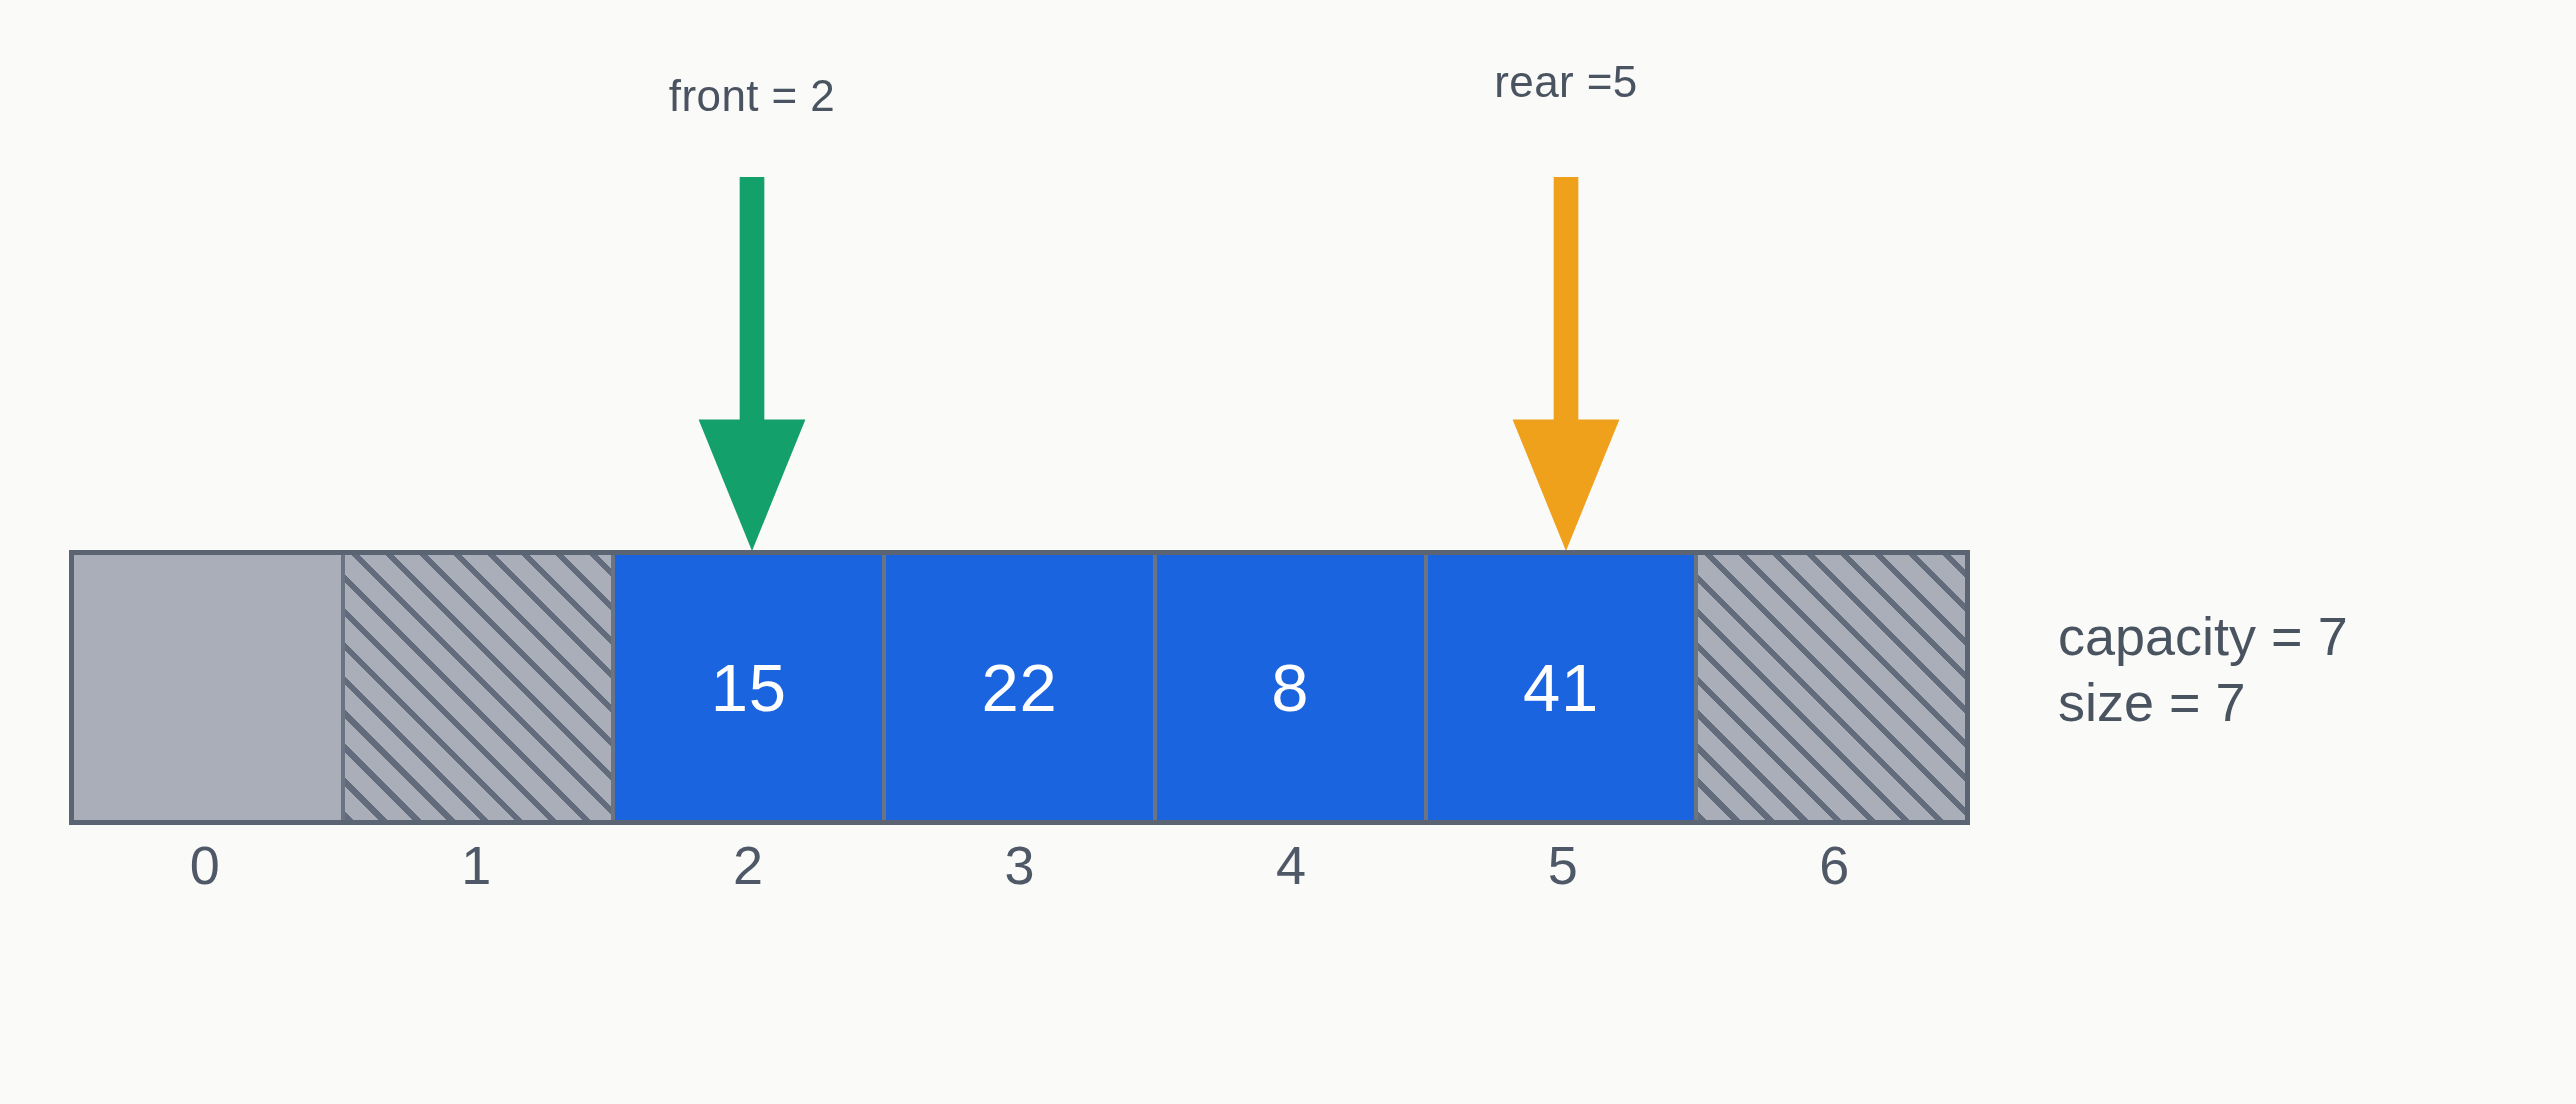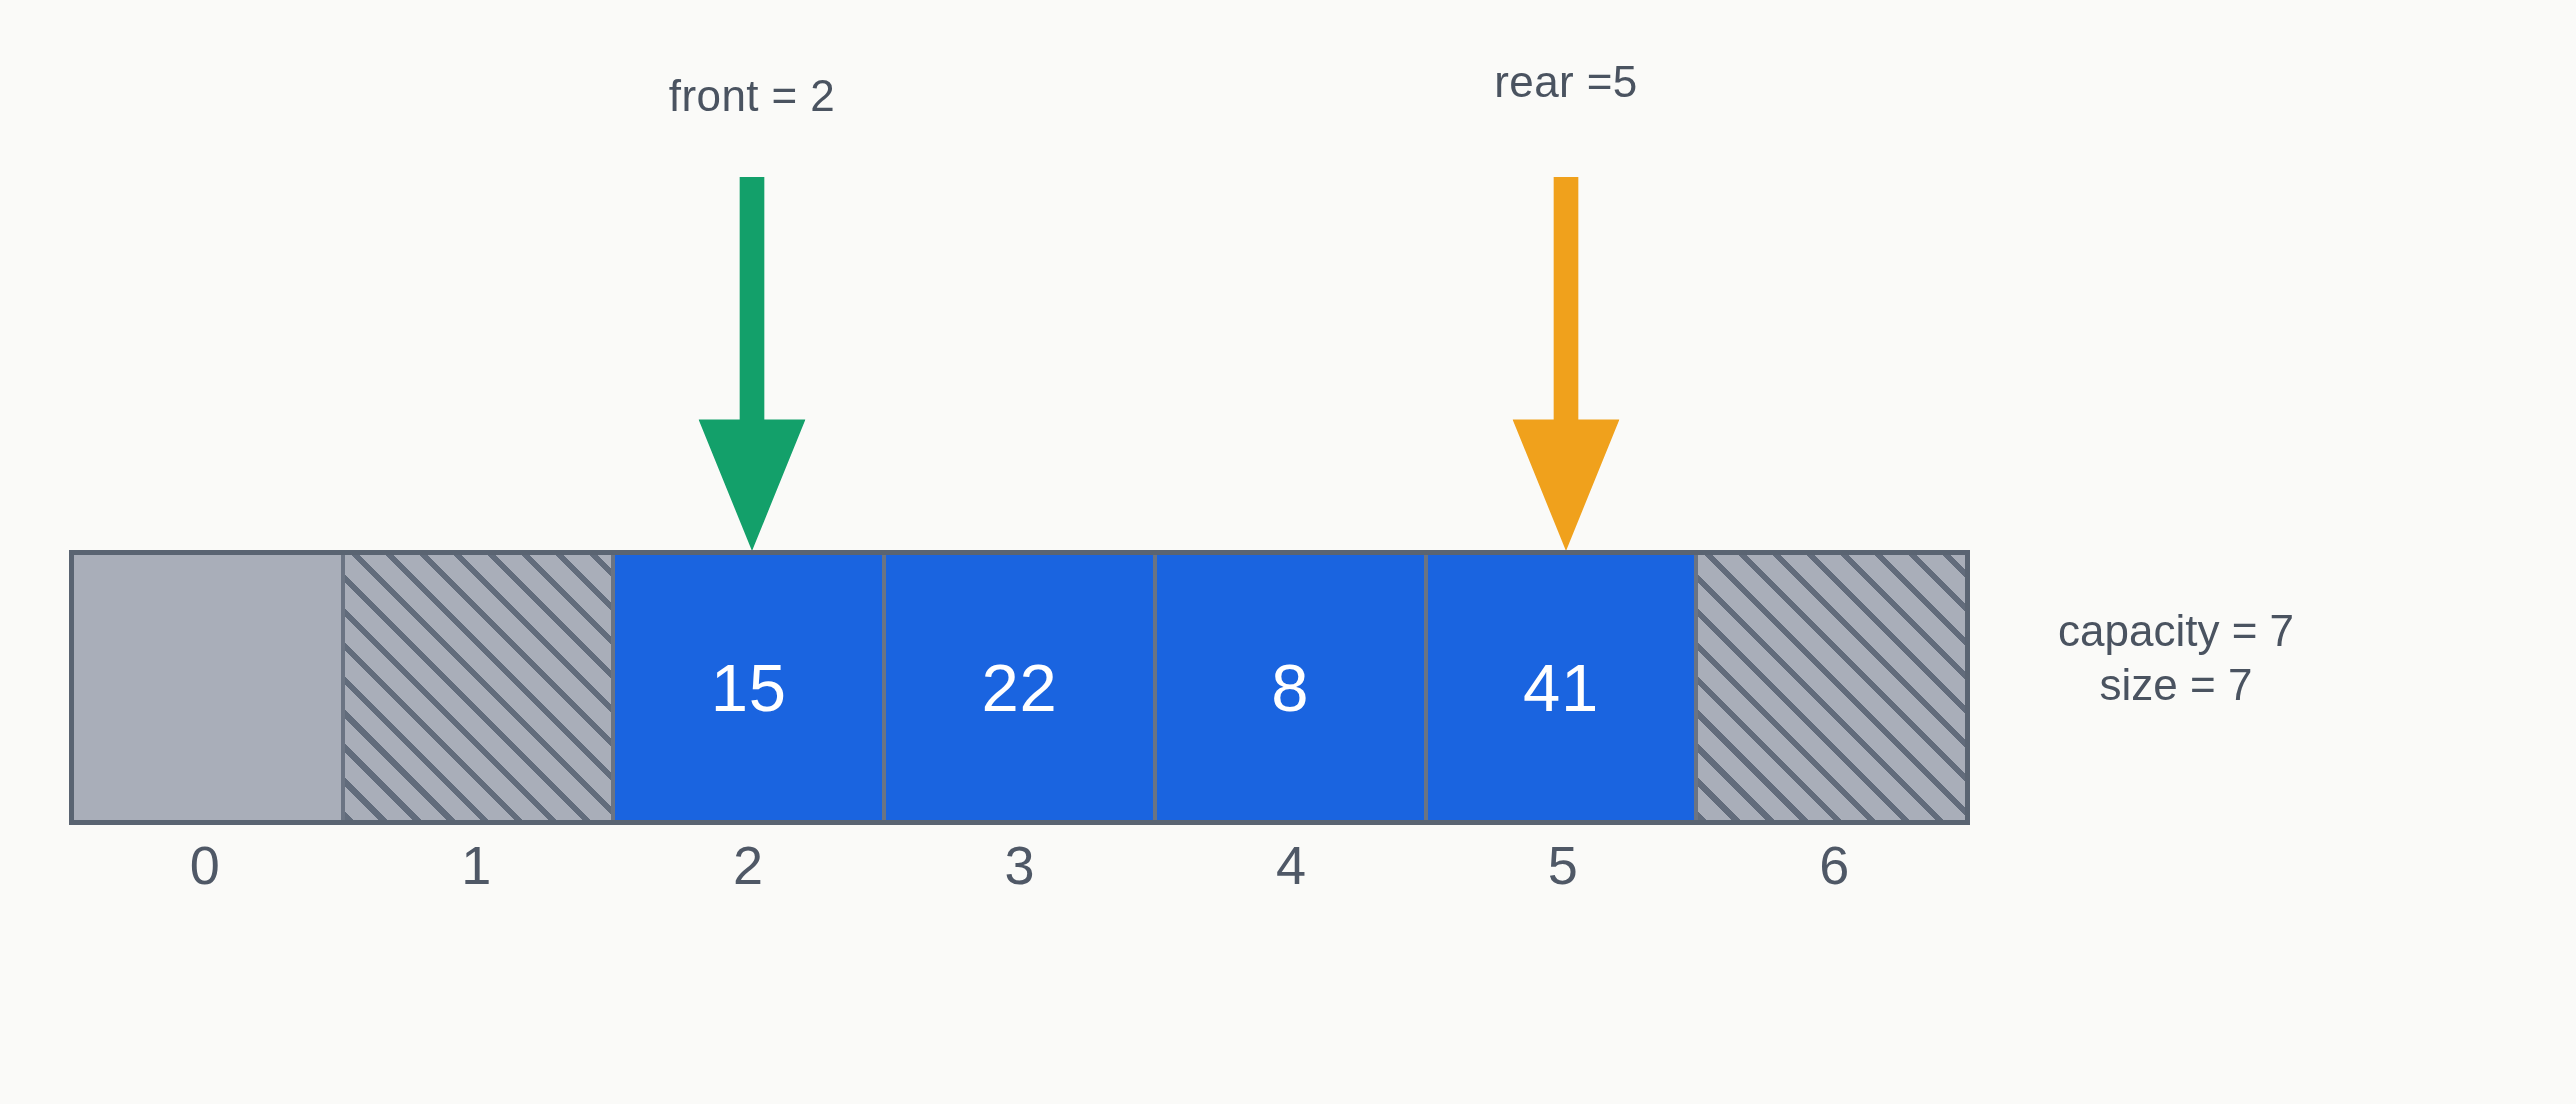--- a/index.html
+++ b/index.html
@@ -103,25 +103,24 @@
     font-size: 54px;
     color: #4f5866;
     line-height: 1;
   }
 
   
   #stats {
     position: absolute;
     left: 2058px;
     top: 604px;
-    font-size: 44px;
+    font-size: 54px;
     color: #4a5360;
     line-height: 1.22;
     white-space: nowrap;
-    text-align: center;
   }
   .stat-line { display: block; }
 </style>
 </head>
 <body>
 
 <div id="stage">
 
   <div class="ptr-label" style="left:752px; top:74px;">front = 2</div>
 

